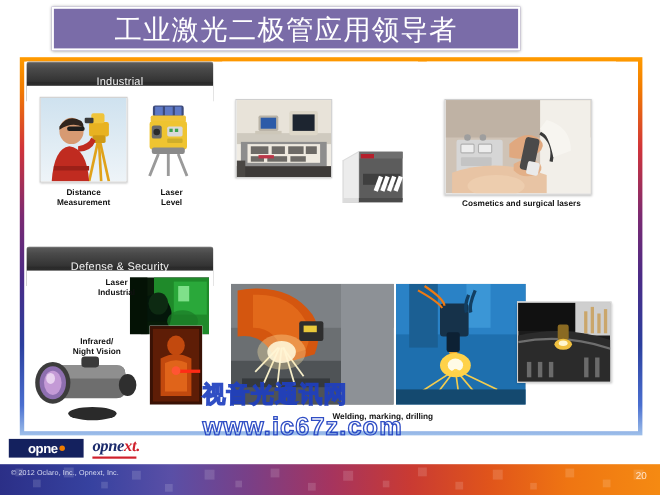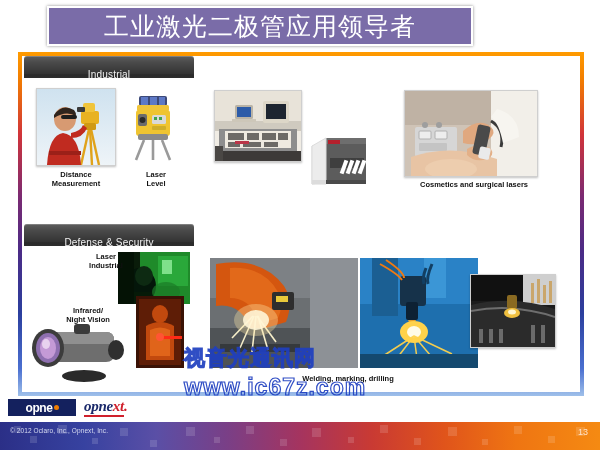--- a/index.html
+++ b/index.html
@@ -444,15 +444,15 @@
       <i style="left:380px;top:3px;width:8px;height:8px;"></i>
       <i style="left:414px;top:16px;width:7px;height:7px;"></i>
       <i style="left:448px;top:5px;width:9px;height:9px;"></i>
       <i style="left:482px;top:17px;width:6px;height:6px;"></i>
       <i style="left:514px;top:4px;width:8px;height:8px;"></i>
       <i style="left:548px;top:14px;width:7px;height:7px;"></i>
       <i style="left:576px;top:5px;width:9px;height:9px;"></i>
     </div>
   </div>
   <div class="copyright">© 2012 Oclaro, Inc., Opnext, Inc.</div>
-  <div class="pageno">13</div>
+  <div class="pageno">20</div>
 
 </div>
 
 </body></html>

